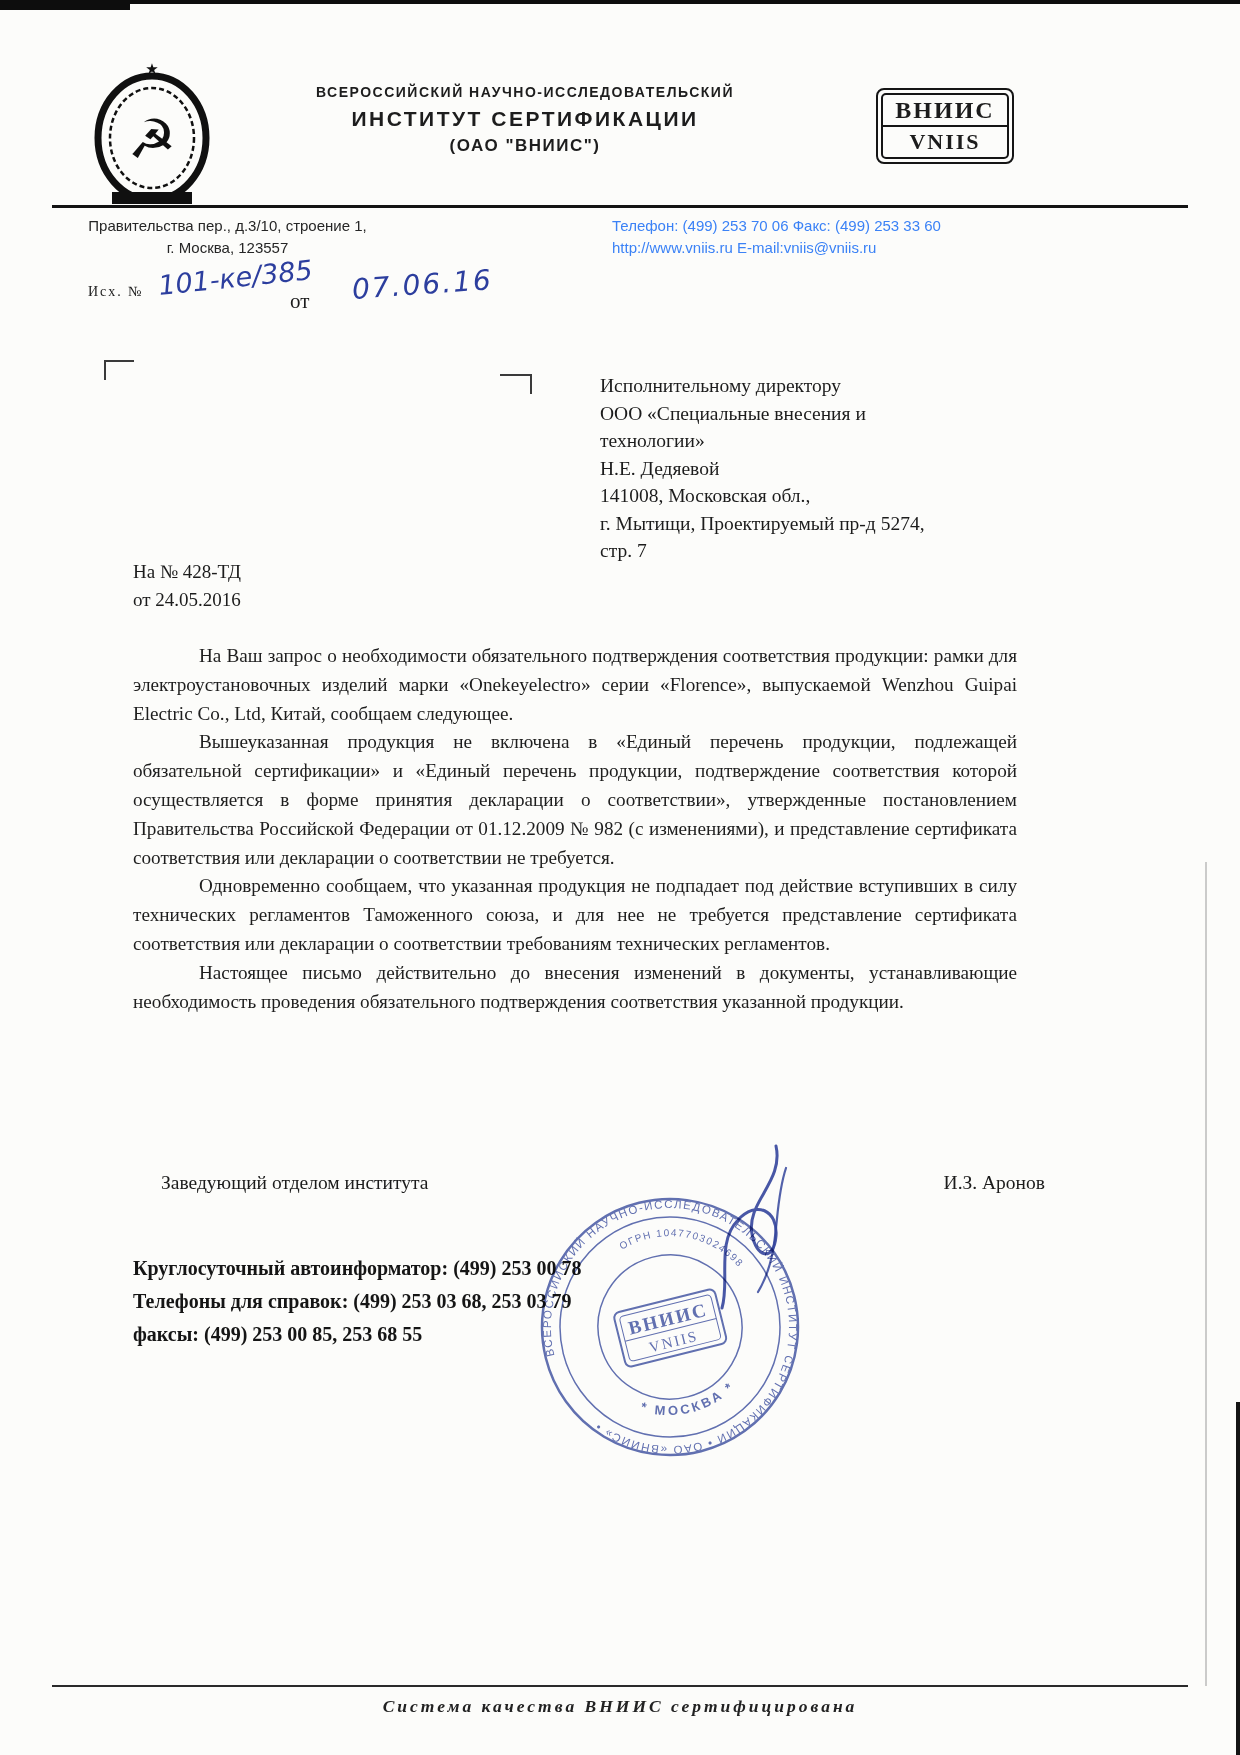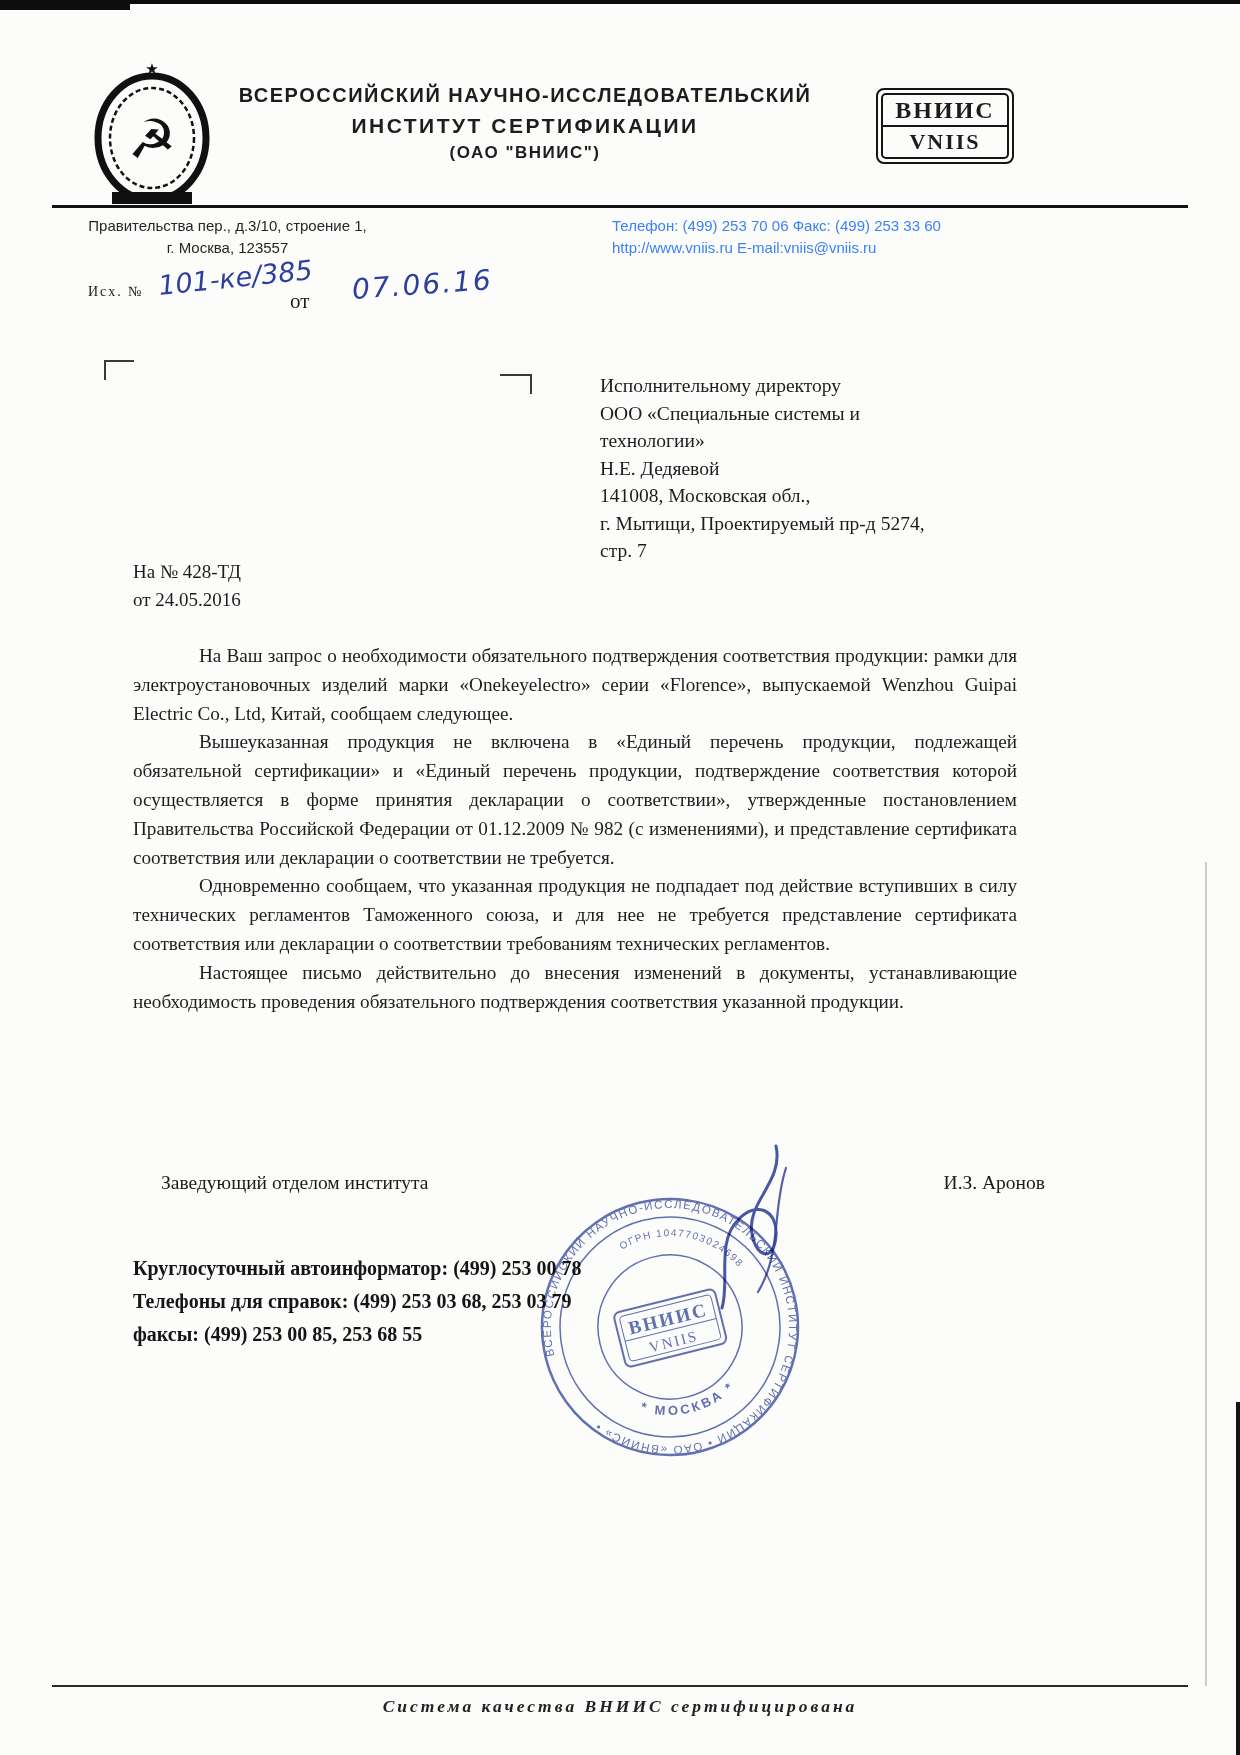--- a/index.html
+++ b/index.html
@@ -12,21 +12,21 @@
   
   .scan-top    { position:absolute; top:0; left:0; width:100%; height:4px; background:#0d0d0d; }
   .scan-blob   { position:absolute; top:0; left:0; width:130px; height:10px; background:#0d0d0d; }
   .scan-right  { position:absolute; left:1205px; top:862px; width:2px; height:824px; background:#9a9a9a; opacity:.5; }
   .scan-edge-br{ position:absolute; right:0; top:1402px; width:4px; height:353px; background:#141414; }
 
   
   .emblem { position:absolute; left:92px; top:60px; width:120px; height:148px; }
   .org    { position:absolute; left:200px; top:84px; width:650px; text-align:center;
             font-family:"Liberation Sans", sans-serif; font-weight:bold; color:#1d1d1d; }
-  .org-l1 { font-size:20px; letter-spacing:1.5px; }
+  .org-l1 { font-size:14px; letter-spacing:1.5px; }
   .org-l2 { font-size:21px; letter-spacing:2.5px; margin-top:7px; }
   .org-l3 { font-size:13px; letter-spacing:3px; margin-top:9px; }
   .org-l4 { font-size:17px; letter-spacing:1.5px; margin-top:5px; }
 
   .badge { position:absolute; left:876px; top:88px; width:138px; height:76px;
            border:2px solid #151515; border-radius:8px; padding:3px; }
   .badge-inner { width:100%; height:100%; border:2px solid #151515; border-radius:5px;
                  display:flex; flex-direction:column; }
   .badge-ru, .badge-en { flex:1; display:flex; align-items:center; justify-content:center;
                  font-family:"Liberation Serif", serif; font-weight:bold; letter-spacing:2px; }
@@ -124,21 +124,21 @@
   <span class="ref-label">Исх.  №</span>
   <span class="hand hand-number">101-ке/385</span>
   <span class="ref-ot">от</span>
   <span class="hand hand-date">07.06.16</span>
 
   <div class="mark-left"></div>
   <div class="mark-right"></div>
 
   <div class="recipient">
     <div>Исполнительному директору</div>
-    <div>ООО «Специальные системы и</div>
+    <div>ООО «Специальные внесения и</div>
     <div>технологии»</div>
     <div>Н.Е. Дедяевой</div>
     <div>141008, Московская обл.,</div>
     <div>г. Мытищи, Проектируемый пр-д 5274,</div>
     <div>стр. 7</div>
   </div>
 
   <div class="in-ref">
     <div>На  № 428-ТД</div>
     <div>от   24.05.2016</div>

